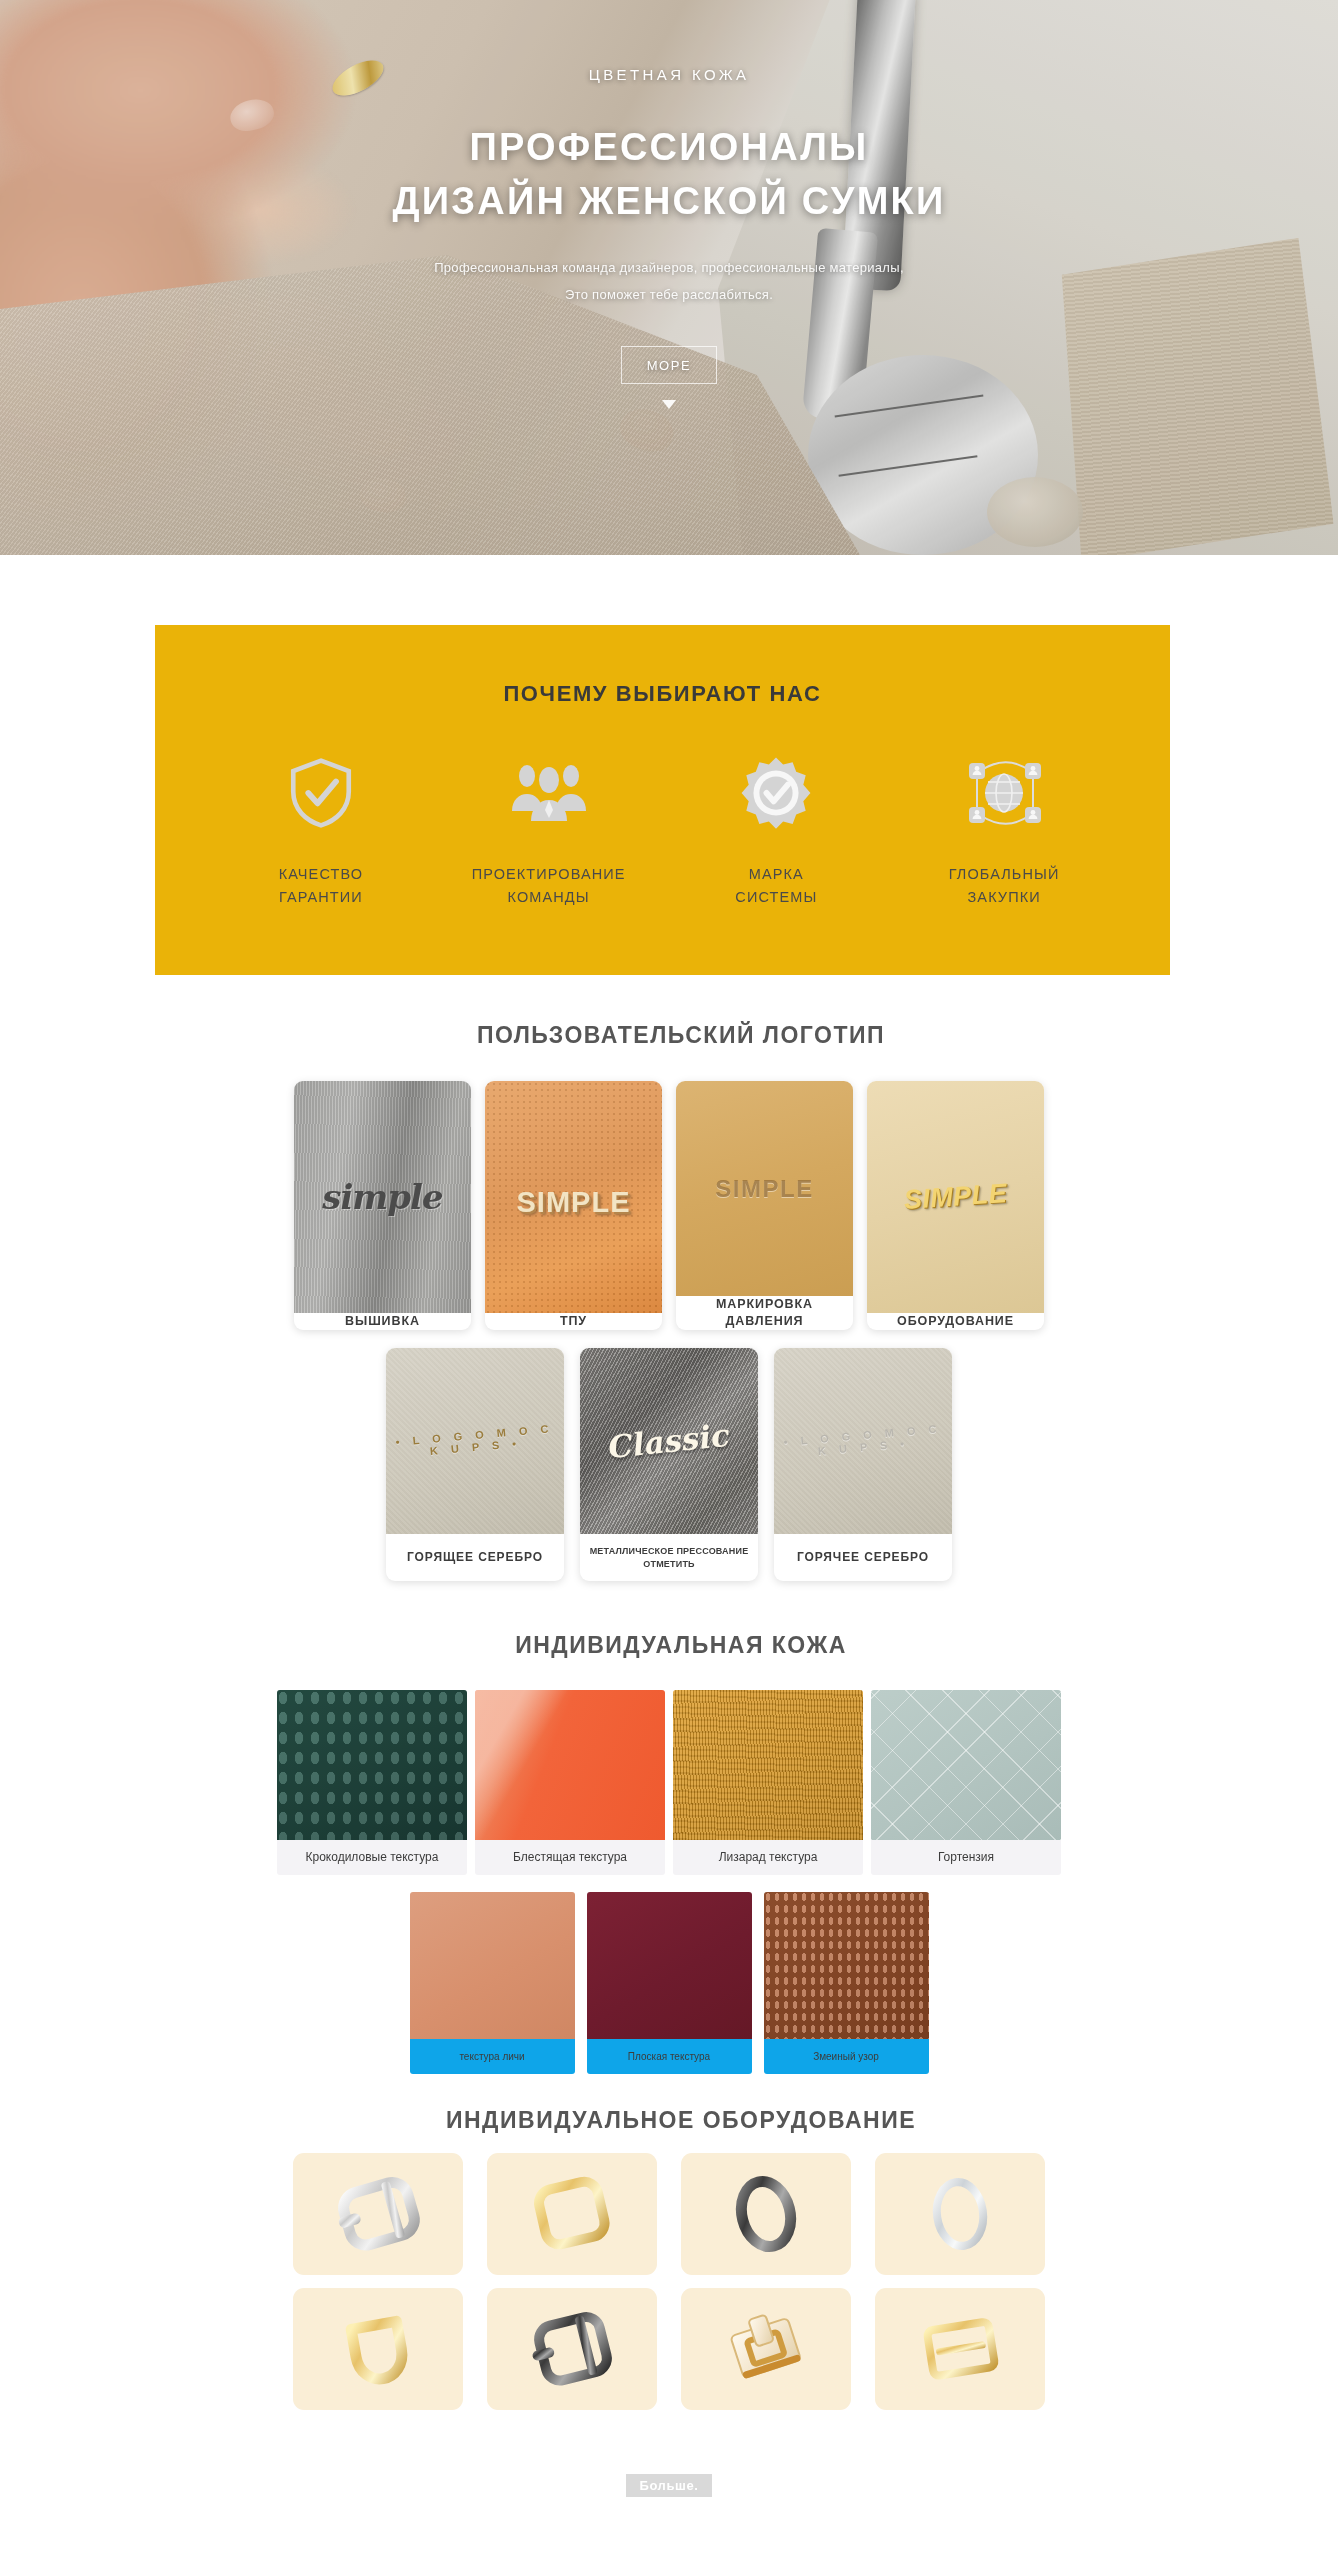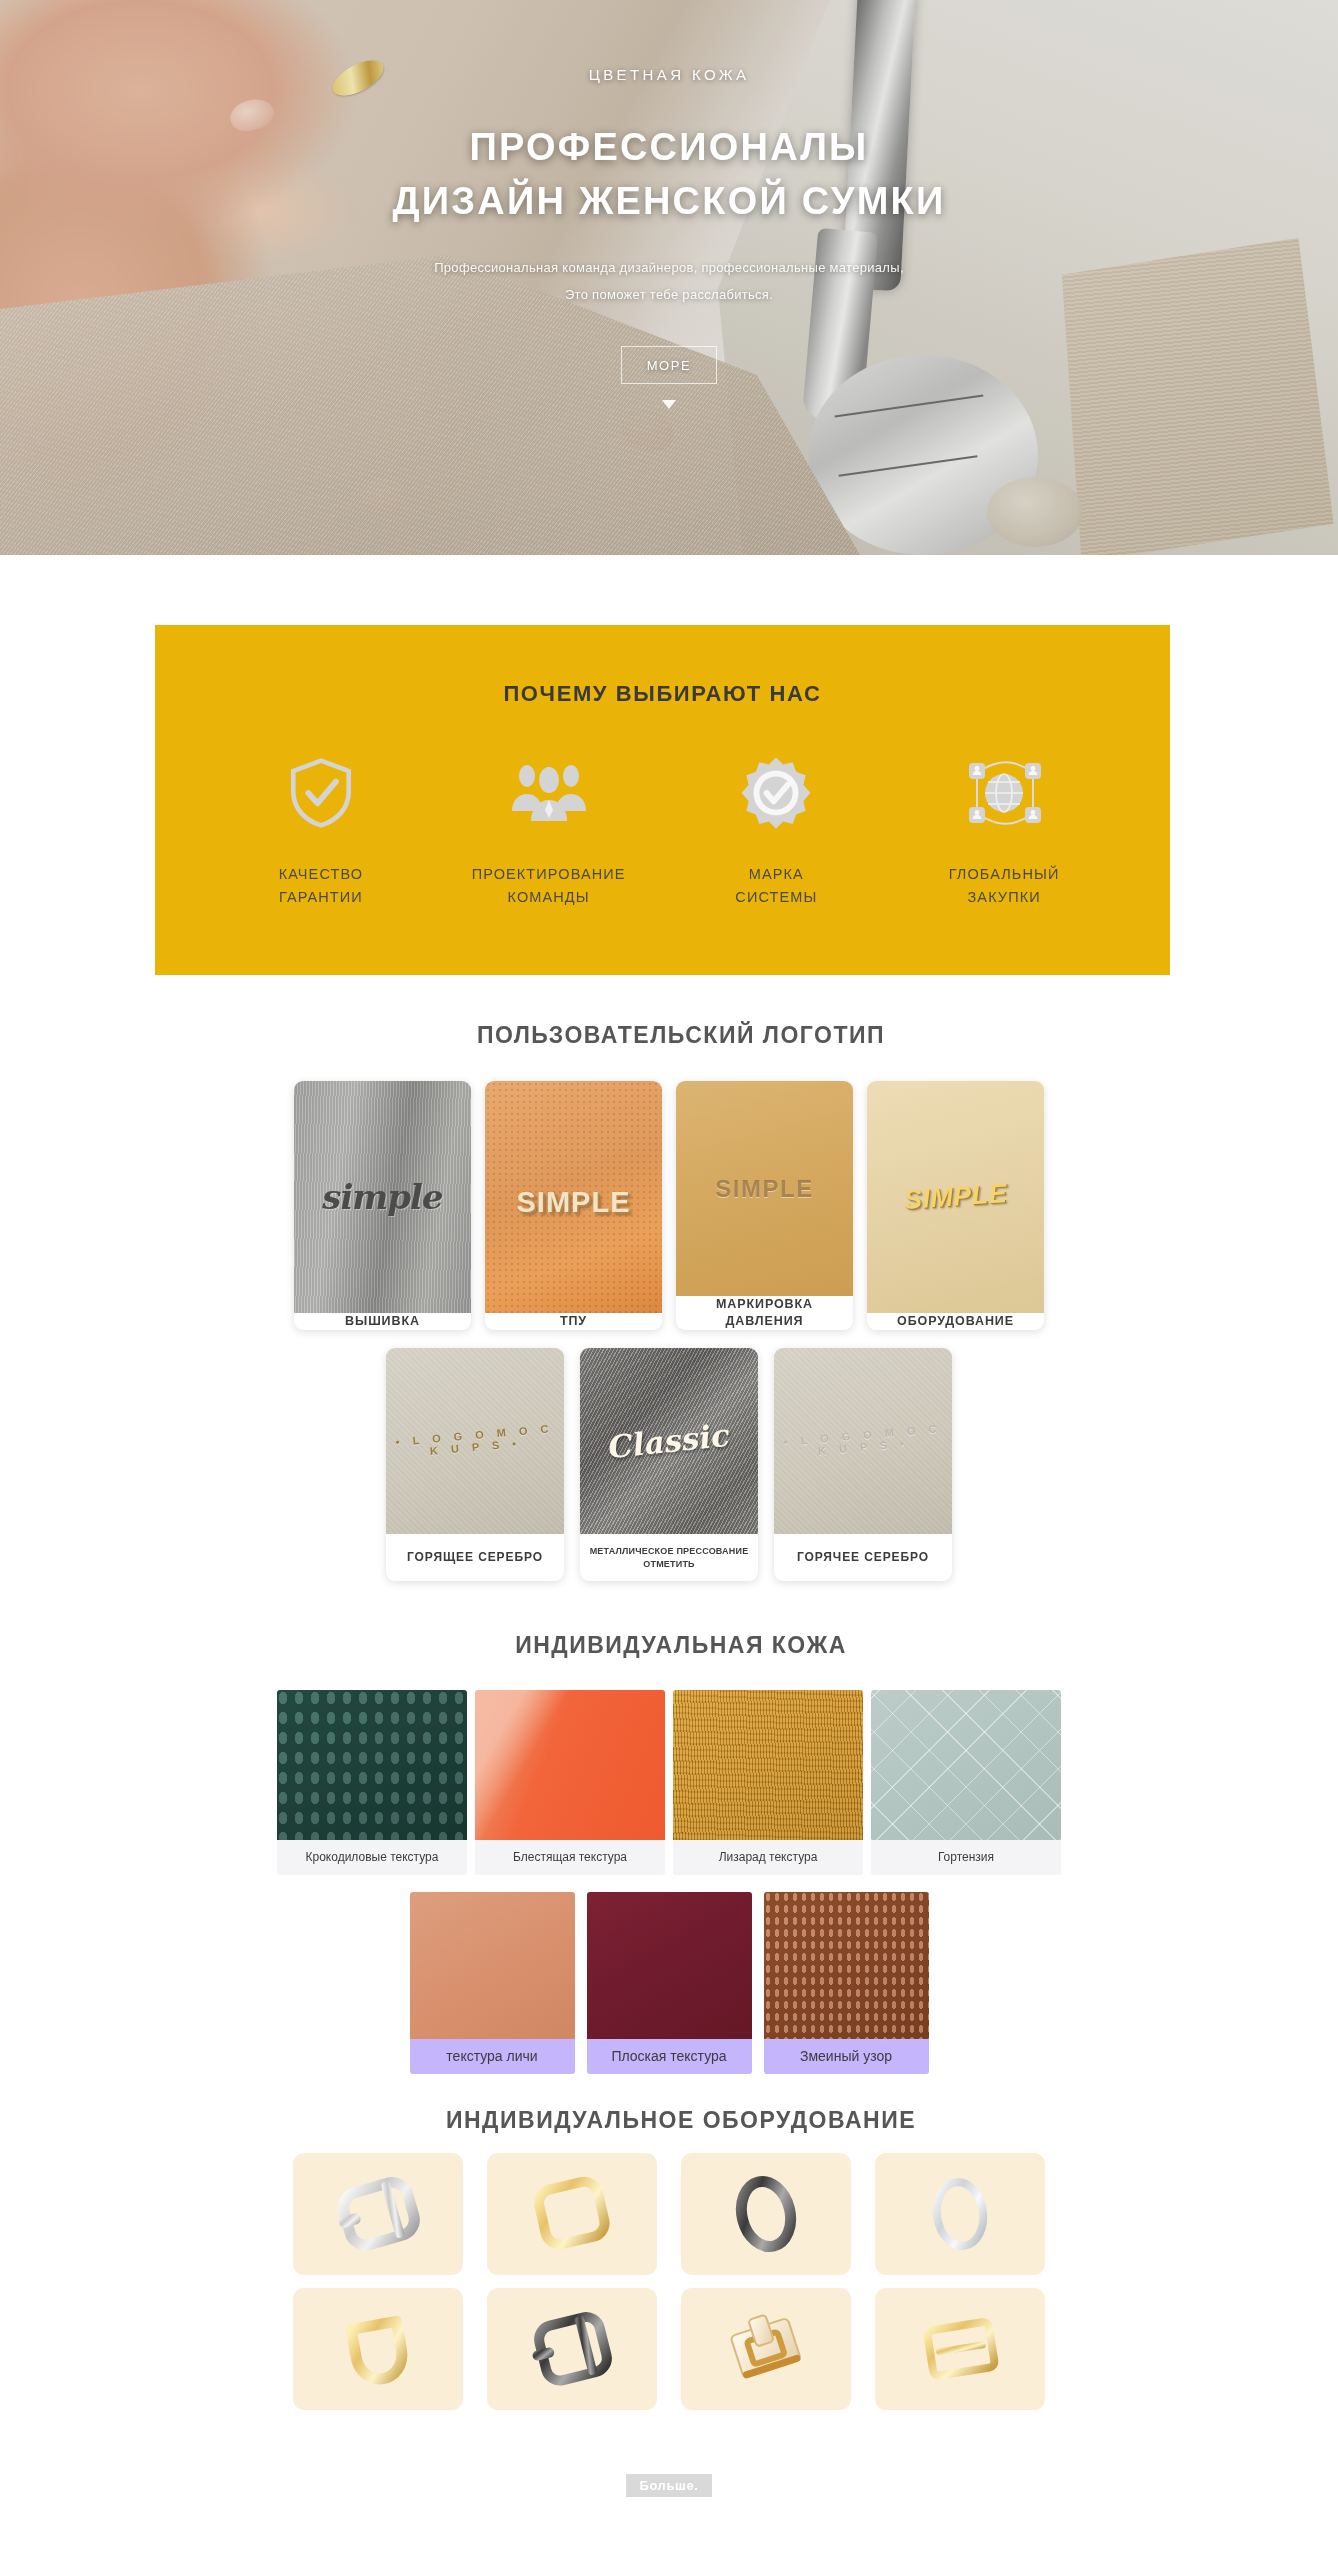--- a/index.html
+++ b/index.html
@@ -110,21 +110,21 @@
   .cap-sm{font-size:9px !important;letter-spacing:.2px !important;font-weight:700;}
 
   
   .lea-r1{left:0;width:1338px;top:1690px;gap:8px;}
   .lea-r1 .card{width:190px;height:185px;border-radius:3px;box-shadow:none;}
   .lea-r1 .thumb{height:150px;}
   .lea-r1 .cap{background:#f4f3f6;font-weight:400;font-size:12px;letter-spacing:0;}
   .lea-r2{left:0;width:1338px;top:1892px;gap:12px;}
   .lea-r2 .card{width:165px;height:182px;border-radius:3px;box-shadow:none;}
   .lea-r2 .thumb{height:147px;}
-  .lea-r2 .cap{background:#c4b5fd;font-weight:400;font-size:14px;letter-spacing:0;}
+  .lea-r2 .cap{background:#0ea5e9;font-weight:400;font-size:10px;letter-spacing:0;}
 
   
   .hw-r1{left:0;width:1338px;top:2153px;gap:24px;}
   .hw-r2{left:0;width:1338px;top:2288px;gap:24px;}
   .hw-tile{width:170px;height:122px;border-radius:11px;background:#faeed6;
     display:flex;align-items:center;justify-content:center;position:relative;overflow:hidden;}
 
   
   .tx{position:absolute;inset:0;}
   

